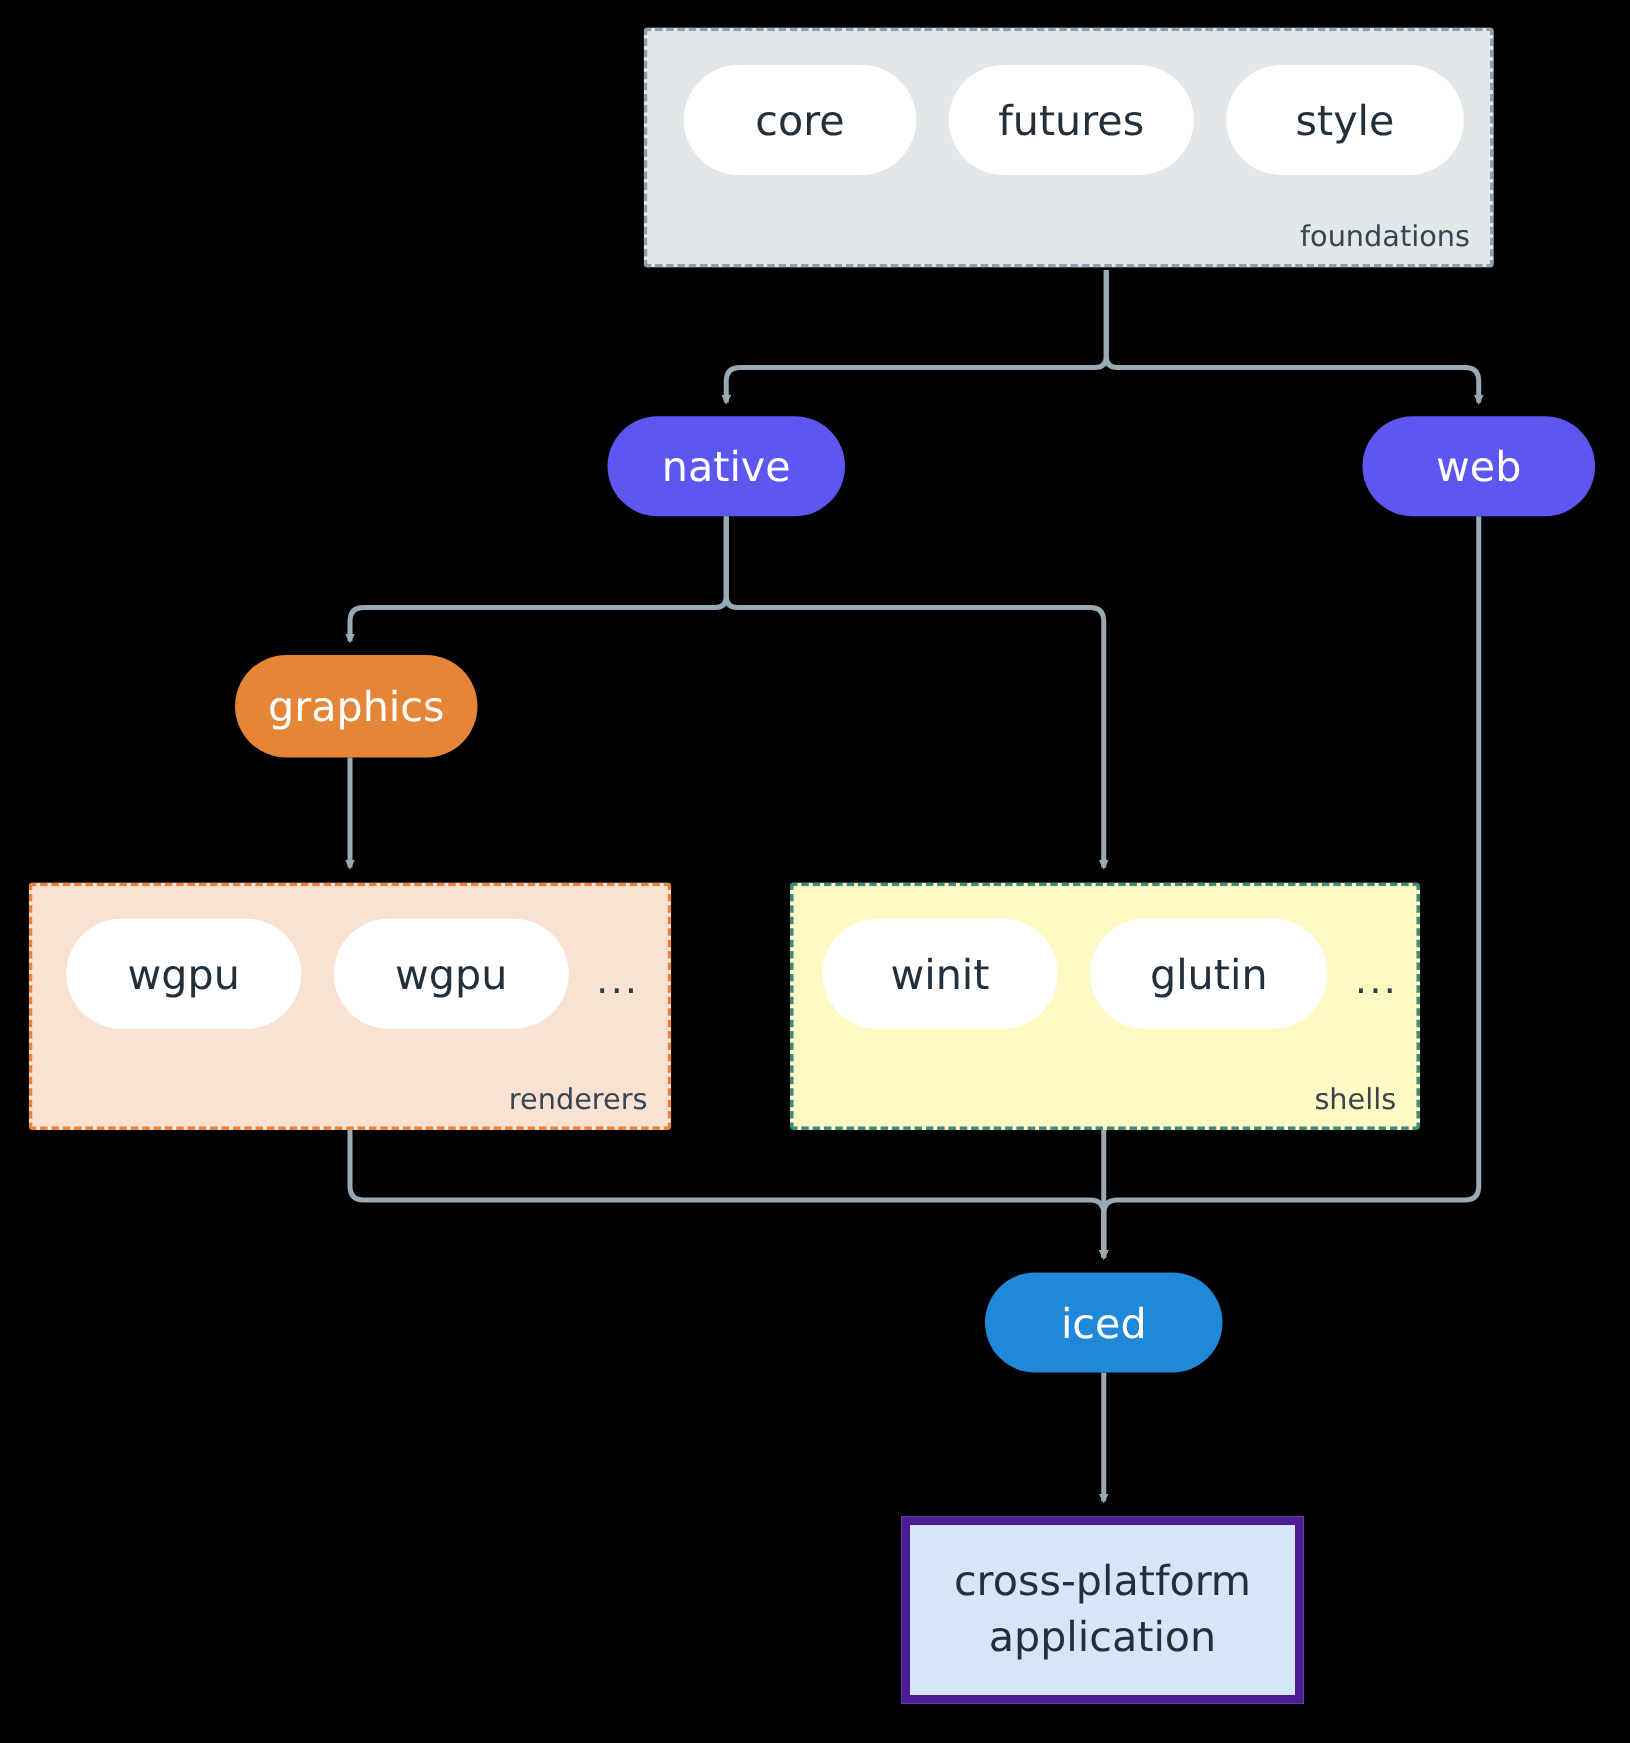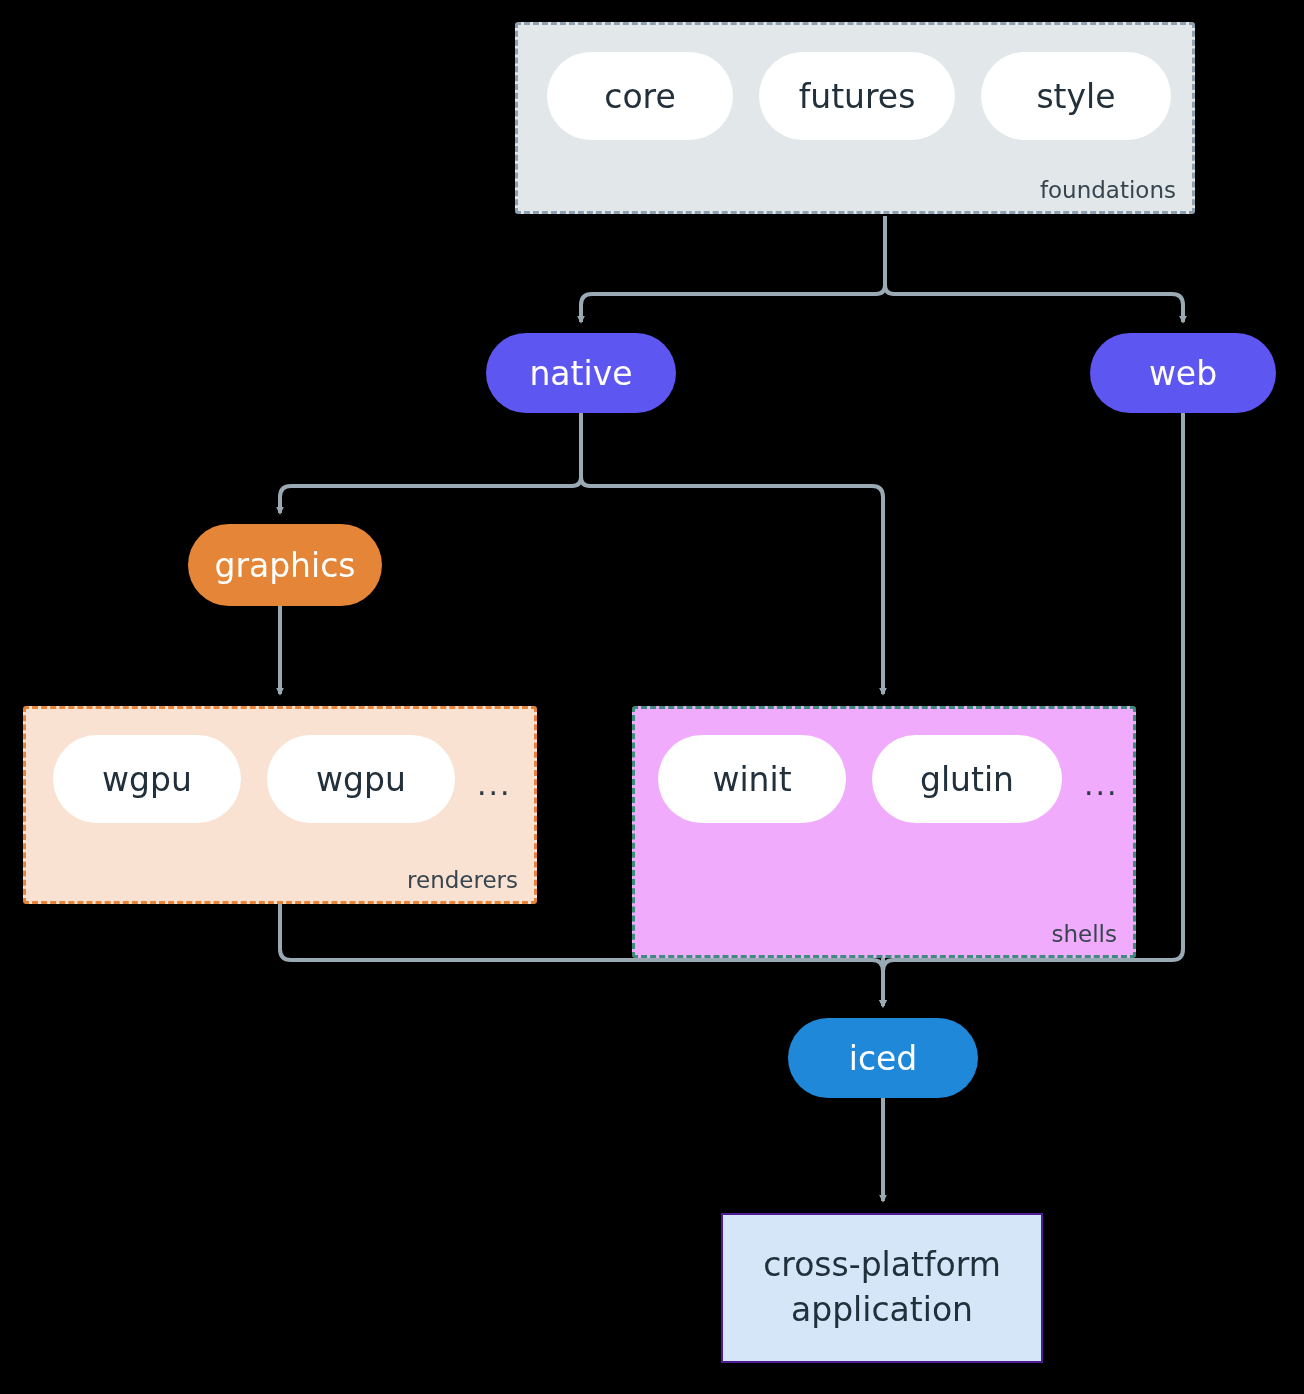--- a/index.html
+++ b/index.html
@@ -74,22 +74,22 @@
     border-color: #e8833a;
     border-radius: 3px;
     padding-left: 15px;
   }
   #cluster-renderers .cluster-row { left: 27px; top: 26px; }
 
   #cluster-shells {
     left: 632px;
     top: 706px;
     width: 504px;
-    height: 252px;
-    background: #f0abfc;
+    height: 198px;
+    background: #fef9c3;
     border-color: #3e8c7e;
     border-radius: 3px;
   }
   #cluster-shells .cluster-row { left: 23px; top: 26px; }
 
   
   .leaf-pill {
     display: flex;
     align-items: center;
     justify-content: center;
@@ -128,21 +128,21 @@
   #node-iced     { left: 788px;  top: 1018px; width: 190px; height: 80px; background: #2088d8; }
 
   
   #node-application {
     position: absolute;
     left: 721px;
     top: 1213px;
     width: 322px;
     height: 150px;
     background: #d4e6f8;
-    border: 2px solid #4c1d95;
+    border: 7px solid #4c1d95;
     box-sizing: border-box;
     display: flex;
     flex-direction: column;
     align-items: center;
     justify-content: center;
     color: #22303c;
     font-size: 33px;
     line-height: 1.35;
   }
 </style>

